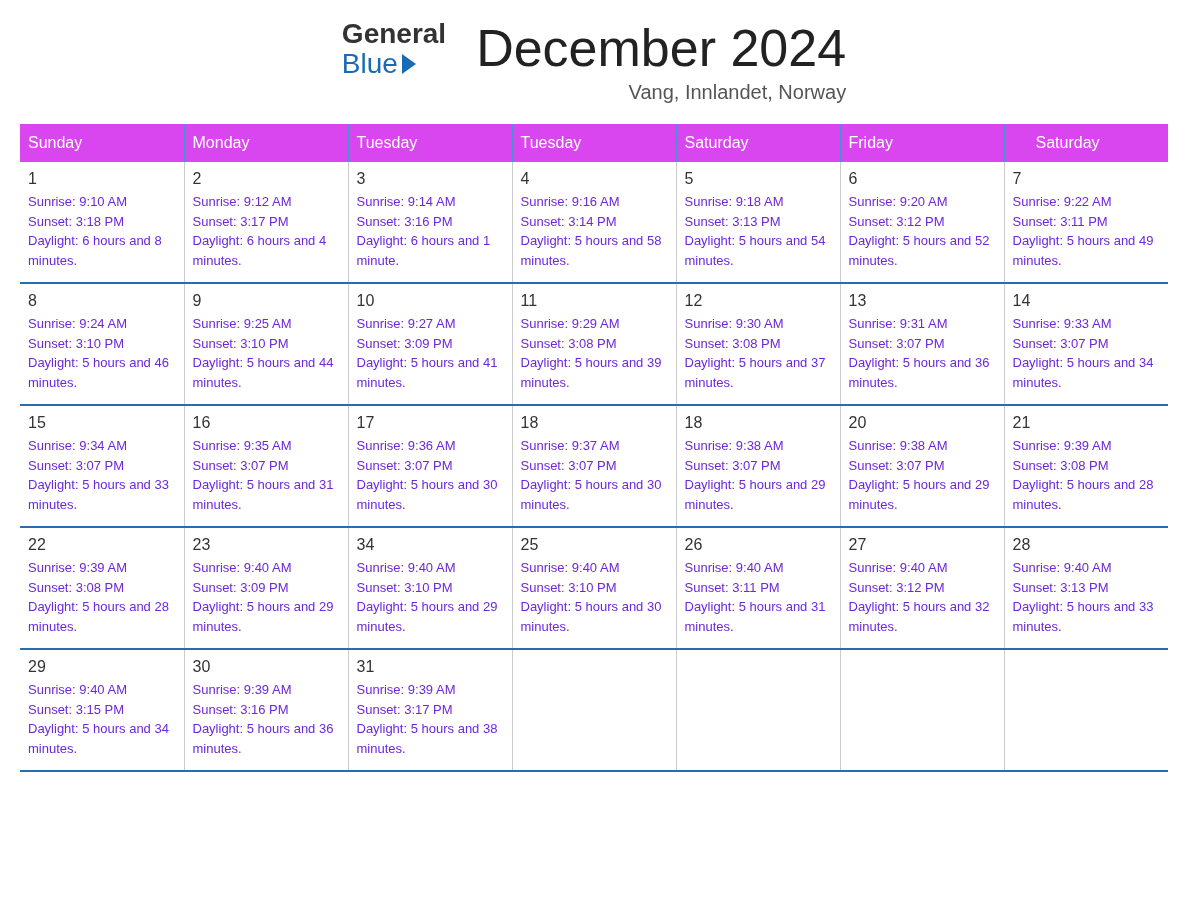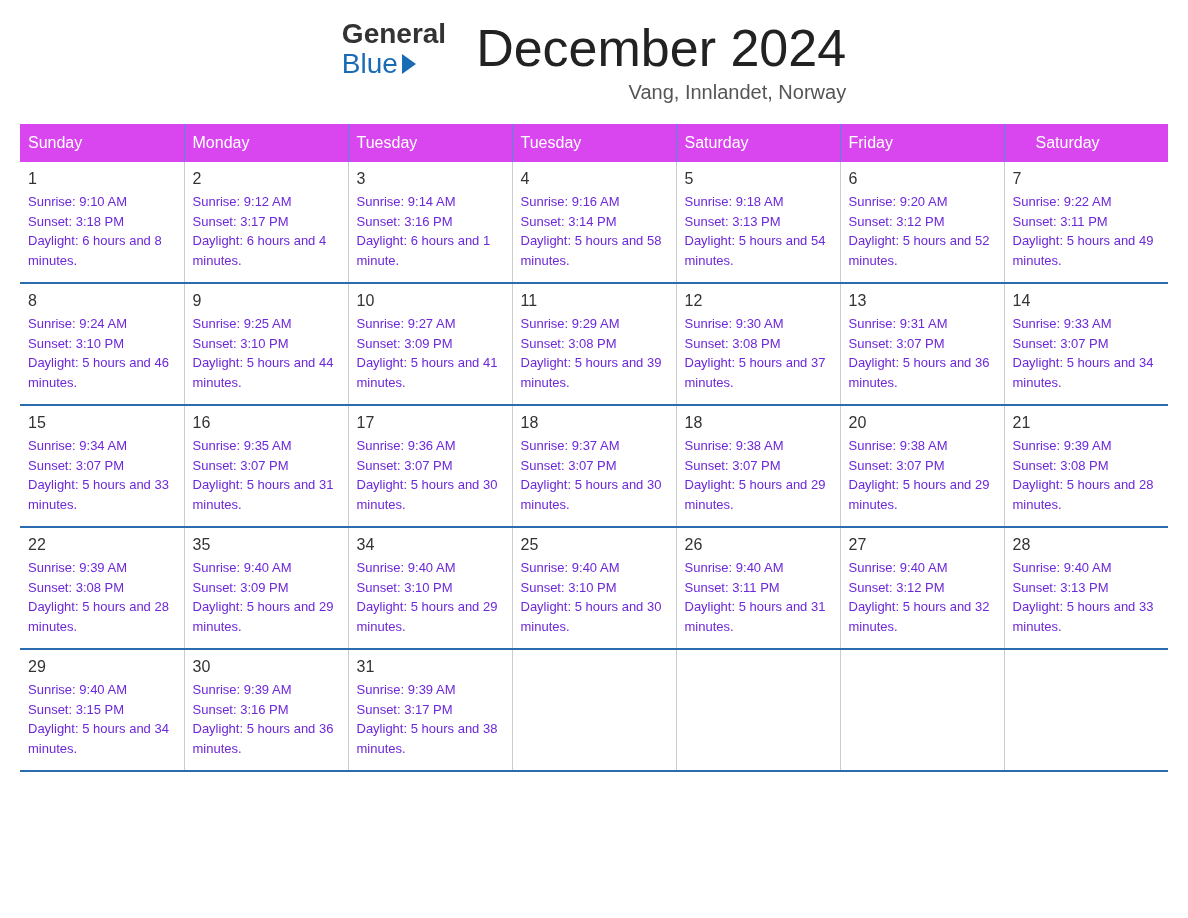--- a/index.html
+++ b/index.html
@@ -227,21 +227,21 @@
           <div class="day-number">21</div>
 <div class="day-info">Sunrise: 9:39 AM<br>Sunset: 3:08 PM<br>Daylight: 5 hours and 28 minutes.</div>
         </td>
       </tr>
       <tr>
         <td>
           <div class="day-number">22</div>
 <div class="day-info">Sunrise: 9:39 AM<br>Sunset: 3:08 PM<br>Daylight: 5 hours and 28 minutes.</div>
         </td>
         <td>
-          <div class="day-number">35</div>
+          <div class="day-number">23</div>
 <div class="day-info">Sunrise: 9:40 AM<br>Sunset: 3:09 PM<br>Daylight: 5 hours and 29 minutes.</div>
         </td>
         <td>
           <div class="day-number">34</div>
 <div class="day-info">Sunrise: 9:40 AM<br>Sunset: 3:10 PM<br>Daylight: 5 hours and 29 minutes.</div>
         </td>
         <td>
           <div class="day-number">25</div>
 <div class="day-info">Sunrise: 9:40 AM<br>Sunset: 3:10 PM<br>Daylight: 5 hours and 30 minutes.</div>
         </td>

